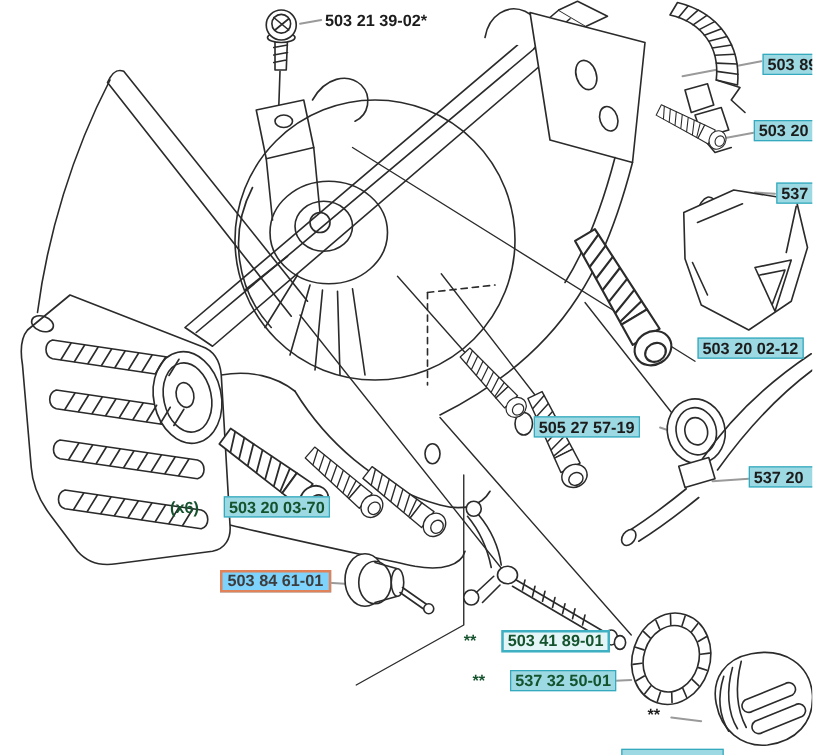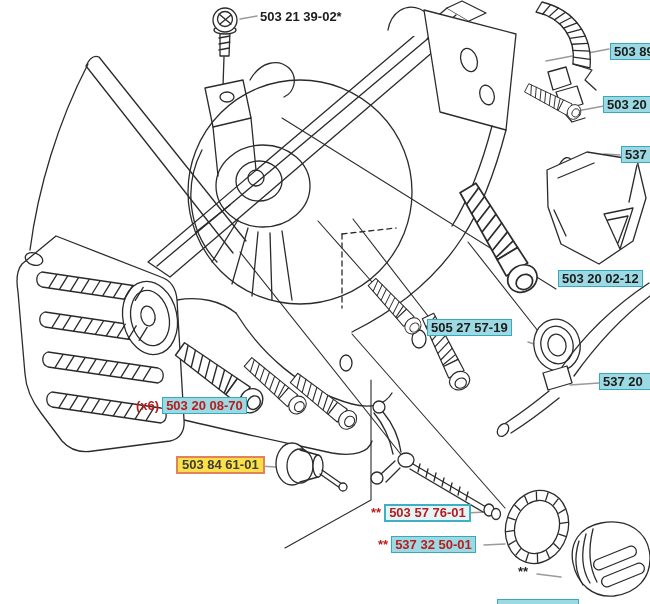--- a/index.html
+++ b/index.html
@@ -1,25 +1,25 @@
 <!DOCTYPE html>
 <html><head>
 <meta charset="utf-8">
 <style>
   html,body{margin:0;padding:0;background:#fff;}
   #stage{position:relative;width:650px;height:604px;background:#fff;overflow:hidden;
          font-family:"Liberation Sans",sans-serif;}
   #art{position:absolute;left:0;top:0;}
   .lbl{position:absolute;font:bold 13px "Liberation Sans",sans-serif;color:#1c1c1c;
        white-space:nowrap;line-height:16px;}
-  .row{position:absolute;display:flex;align-items:flex-start;gap:3px;
-       font:bold 13px "Liberation Sans",sans-serif;color:#b91c1c;white-space:nowrap;line-height:16px;}
+  .row{position:absolute;display:flex;align-items:flex-start;gap:20px;
+       font:bold 13px "Liberation Sans",sans-serif;color:#14532d;white-space:nowrap;line-height:16px;}
   .hl{background:#9cd9e2;border:1px solid #35a9bd;padding:0 3px;line-height:15px;}
   .outline{background:#e4f5f7;border:2px solid #3fafc2;padding:0 3px;line-height:14px;}
-  .sel{background:#fde047;border:2px solid #e0825a;padding:0 4px;line-height:14px;color:#3d3d3d;}
+  .sel{background:#7dd3fc;border:2px solid #e0825a;padding:0 4px;line-height:14px;color:#3d3d3d;}
   .sliver{position:absolute;background:#9cd9e2;border:1px solid #35a9bd;}
   .pfx{padding-top:1px;}
 </style>
 </head>
 <body>
 
 <div id="stage">
 
 <svg id="art" width="650" height="604" viewBox="0 0 650 604" stroke="#2b2b2b" stroke-width="1.3" fill="none" stroke-linecap="round" stroke-linejoin="round">
 
@@ -260,34 +260,34 @@
 <div class="lbl" style="left:260px;top:9px;">503 21 39-02*</div>
 
 <div class="lbl hl" style="left:610px;top:43px;width:48px;">503 89</div>
 
 <div class="lbl hl" style="left:603px;top:96px;width:52px;">503 20</div>
 
 <div class="lbl hl" style="left:621px;top:146px;width:36px;">537</div>
 
 <div class="lbl hl" style="left:558px;top:270px;">503 20 02-12</div>
 
-<div class="lbl hl" style="left:427px;top:319px;">505 27 57-19</div>
+<div class="lbl hl" style="left:427px;top:333px;">505 27 57-19</div>
 
 <div class="lbl hl" style="left:599px;top:373px;width:54px;">537 20</div>
 
 <div class="row" style="left:136px;top:397px;">
   <span class="pfx">(x6)</span>
-  <span class="hl">503 20 08-70</span>
+  <span class="hl">503 20 03-70</span>
 </div>
 
 <div class="lbl sel" style="left:176px;top:456px;">503 84 61-01</div>
 
 <div class="row" style="left:371px;top:504px;">
   <span class="pfx">**</span>
-  <span class="outline">503 57 76-01</span>
+  <span class="outline">503 41 89-01</span>
 </div>
 
 <div class="row" style="left:378px;top:536px;">
   <span class="pfx">**</span>
   <span class="hl">537 32 50-01</span>
 </div>
 
 <div class="lbl" style="left:518px;top:564px;">**</div>
 
 <div class="sliver" style="left:497px;top:599px;width:80px;height:6px;"></div>

